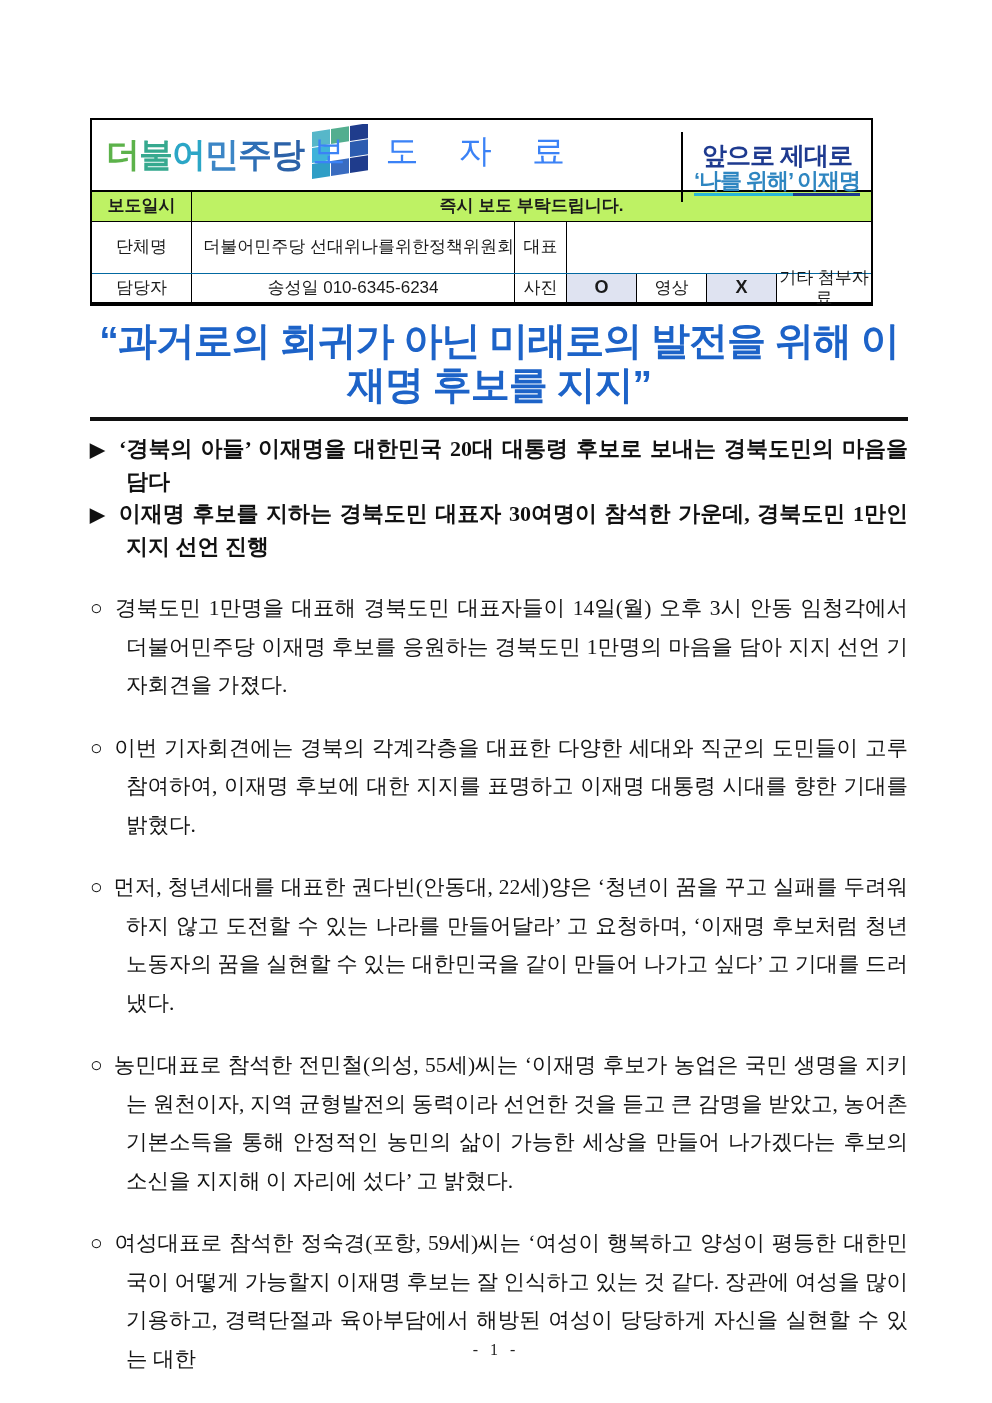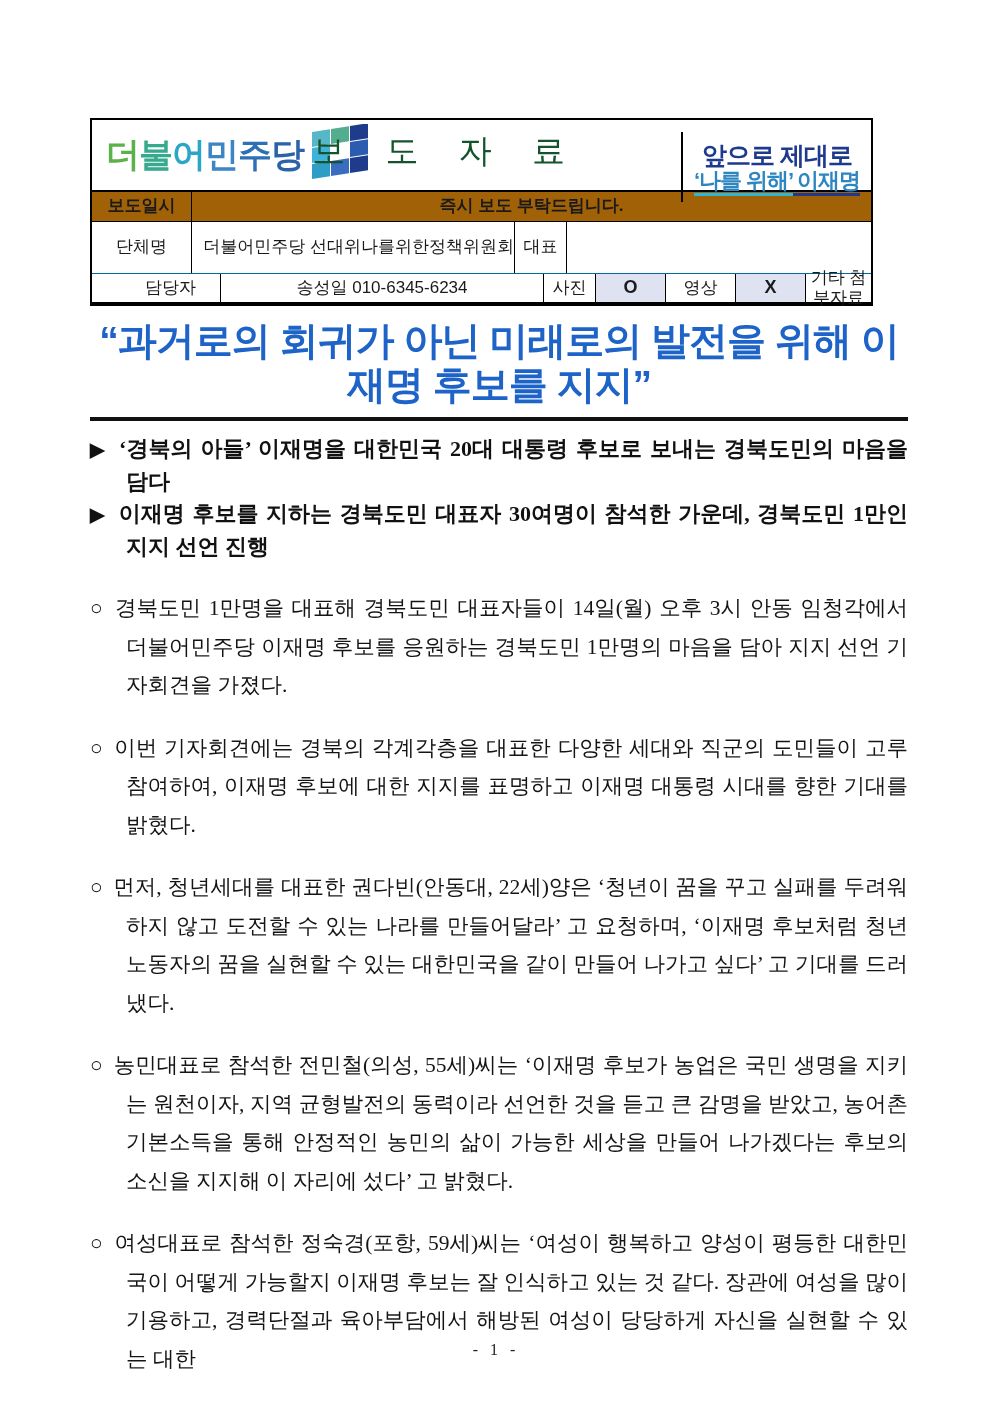--- a/index.html
+++ b/index.html
@@ -17,23 +17,23 @@
 
   
   .header-table {
     width: 783px;
     border: 2px solid #000;
     border-bottom-width: 4px;
     font-family: "Liberation Sans", sans-serif;
   }
   .ht-row { display: flex; align-items: stretch; }
   .row1 { position: relative; height: 72px; border-bottom: 2px solid #000; }
-  .row2 { height: 30px; background: #a16207; border-bottom: 1px solid #000; }
+  .row2 { height: 30px; background: #bef264; border-bottom: 1px solid #000; }
   .row3 { height: 52px; border-bottom: 1px solid #0369a1; }
-  .row4 { height: 28px; margin-left: 29px; }
+  .row4 { height: 28px; }
   .cell {
     display: flex; align-items: center; justify-content: center;
     text-align: center; font-size: 17px; color: #1a1a1a;
     border-right: 1px solid #000;
     line-height: 1.2;
   }
   .cell:last-child { border-right: none; }
   .w-label { width: 100px; flex: none; }
   .w-value { width: 323px; flex: none; }
   .w-small { width: 52px; flex: none; }
@@ -49,21 +49,21 @@
     display: flex; align-items: center; gap: 4px;
   }
   .logo-text { font-weight: 900; font-size: 34px; letter-spacing: -1px; display: flex; }
   .lc0 { color: #5cb24a; } .lc1 { color: #36a98f; } .lc2 { color: #2ba6c6; }
   .lc3 { color: #3c86c6; } .lc4 { color: #2e6fb6; } .lc5 { color: #2c62a8; }
   .press-title {
     position: absolute; left: 0; right: 190px; top: 0; height: 62px;
     display: flex; align-items: center; justify-content: center;
     padding-left: 120px;
     font-family: "Liberation Serif", serif;
-    font-size: 33px; color: #14532d; letter-spacing: 16px; white-space: nowrap;
+    font-size: 33px; color: #3b82f6; letter-spacing: 16px; white-space: nowrap;
   }
   .slogan-cell {
     position: absolute; right: 0; top: 12px; width: 190px; height: 70px;
     border-left: 2px solid #000;
     display: flex; flex-direction: column; align-items: center; justify-content: center;
     padding-top: 2px;
   }
   .slogan1 { font-weight: 900; font-size: 25px; color: #1e3a8f; letter-spacing: -1px; line-height: 1.05; }
   .slogan2 { font-size: 22px; font-weight: bold; letter-spacing: -1px; line-height: 1.2; white-space: nowrap; }
   .slogan2 .s2a { color: #2e86c1; border-bottom: 3px solid #29b6d8; }

